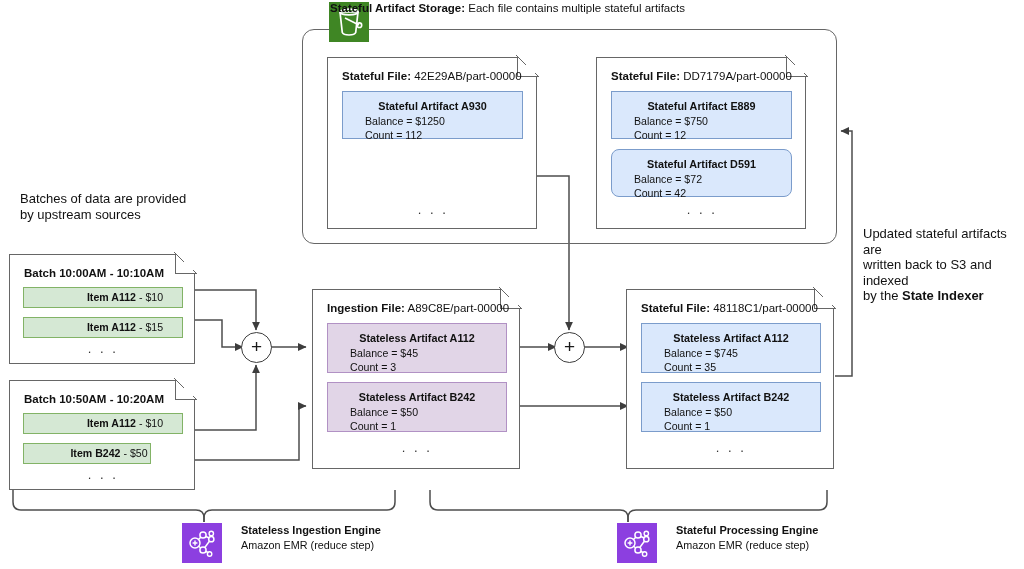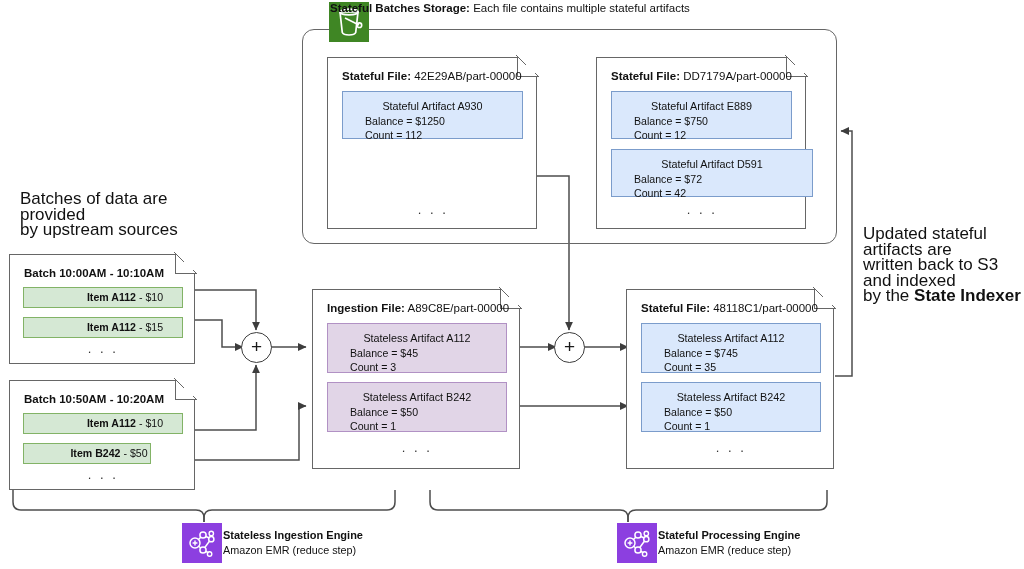--- a/index.html
+++ b/index.html
@@ -58,21 +58,21 @@
   .artifact {
     position: absolute;
     padding: 7px 0 6px 0;
     border-width: 1.3px;
     border-style: solid;
     font-size: 10.6px;
     line-height: 14px;
     color: #111111;
   }
   .artifact .ahead {
-    font-weight: normal;
+    font-weight: bold;
     text-align: center;
     font-size: 10.8px;
     margin-bottom: 1px;
   }
   .artifact .aline { padding-left: 22px; }
   .artifact.blue   { background: #dae8fc; border-color: #7b9ccb; }
   .artifact.purple { background: #e1d5e7; border-color: #b191c4; }
 
   
   .item-pill {
@@ -116,33 +116,33 @@
   #s3-icon {
     position: absolute;
     left: 329px; top: 2px;
     width: 37px; height: 37px;
     z-index: 6;
   }
 
   
   .note {
     position: absolute;
-    font-size: 17px;
+    font-size: 13px;
     line-height: 15.5px;
     color: #111111;
     z-index: 5;
   }
   .note b { font-weight: bold; }
 
   
   .engine {
     position: absolute;
     display: flex;
-    align-items: center;
-    gap: 1px;
+    align-items: flex-start;
+    gap: 19px;
     z-index: 5;
   }
   .engine .emr-icon {
     width: 40px; height: 40px;
     flex: 0 0 40px;
   }
   .engine .etext { font-size: 10.8px; line-height: 15px; color: #111111; }
   .engine .etitle { font-weight: bold; font-size: 11px; }
 </style>
 </head>
@@ -193,21 +193,21 @@
     <svg viewBox="0 0 40 40" width="40" height="40" xmlns="http://www.w3.org/2000/svg">
       <rect x="0" y="0" width="40" height="40" fill="#3f8624"></rect>
       <path d="M11,10 h18 l-2.3,20.5 a6.8,3 0 0 1 -13.4,0 z" fill="none" stroke="#ffffff" stroke-width="1.7"></path>
       <ellipse cx="20" cy="10" rx="9" ry="2.8" fill="none" stroke="#ffffff" stroke-width="1.7"></ellipse>
       <path d="M16,16 L30,23" stroke="#ffffff" stroke-width="1.6" fill="none"></path>
       <circle cx="30.4" cy="23.2" r="2.3" fill="none" stroke="#ffffff" stroke-width="1.6"></circle>
     </svg>
   </div>
 
   <div id="storage-header">
-    <b>Stateful Batches Storage:</b><span> Each file contains multiple stateful artifacts</span>
+    <b>Stateful Artifact Storage:</b><span> Each file contains multiple stateful artifacts</span>
   </div>
 
   <div class="file-card" style="left:327px; top:57px; width:210px; height:172px;">
     <div class="dogear"></div>
     <div class="file-title">
       <b>Stateful File:</b><span> 42E29AB/part-00000</span>
     </div>
     <div class="artifact blue" style="left:14px; top:33px; width:181px; height:48px;">
       <div class="ahead">Stateful Artifact A930</div>
       <div class="aline">Balance = $1250</div>
@@ -219,21 +219,21 @@
   <div class="file-card" style="left:596px; top:57px; width:210px; height:172px;">
     <div class="dogear"></div>
     <div class="file-title">
       <b>Stateful File:</b><span> DD7179A/part-00000</span>
     </div>
     <div class="artifact blue" style="left:14px; top:33px; width:181px; height:48px;">
       <div class="ahead">Stateful Artifact E889</div>
       <div class="aline">Balance = $750</div>
       <div class="aline">Count = 12</div>
     </div>
-    <div class="artifact blue" style="left:14px; top:91px; width:202px; height:48px;">
+    <div class="artifact blue" style="left:14px; top:91px; width:181px; height:48px;border-radius:8px;">
       <div class="ahead">Stateful Artifact D591</div>
       <div class="aline">Balance = $72</div>
       <div class="aline">Count = 42</div>
     </div>
     <div class="dots" style="left:0; top:144px; width:210px;">. . .</div>
   </div>
 
   <div class="note" style="left:20px; top:191px; width:210px;">
     <div>Batches of data are provided</div>
     <div>by upstream sources</div>

